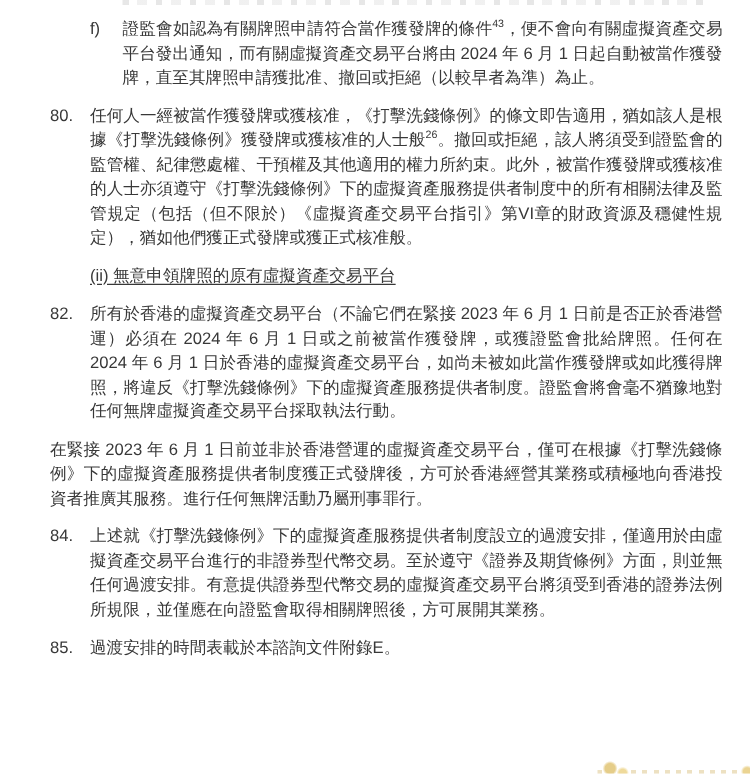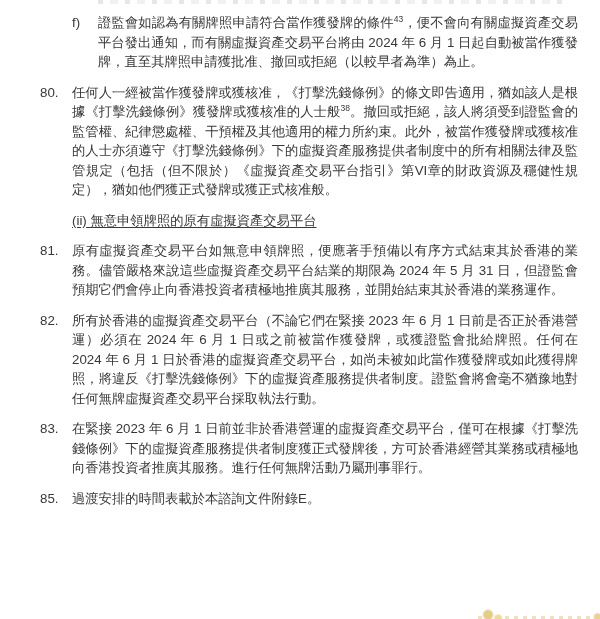--- a/index.html
+++ b/index.html
@@ -64,41 +64,40 @@
 
   <div class="top-remnant"></div>
 
   <div class="block f-block">
     <span class="f-label">f)</span>
     <p><span>證監會如認為有關牌照申請符合當作獲發牌的條件</span><sup>43</sup><span>，便不會向有關虛擬資產交易平台發出通知，而有關虛擬資產交易平台將由 2024 年 6 月 1 日起自動被當作獲發牌，直至其牌照申請獲批准、撤回或拒絕（以較早者為準）為止。</span></p>
   </div>
 
   <div class="block">
     <span class="num">80.</span>
-    <p><span>任何人一經被當作獲發牌或獲核准，《打擊洗錢條例》的條文即告適用，猶如該人是根據《打擊洗錢條例》獲發牌或獲核准的人士般</span><sup>38</sup><span>。撤回或拒絕，該人將須受到證監會的監管權、紀律懲處權、干預權及其他適用的權力所約束。此外，被當作獲發牌或獲核准的人士亦須遵守《打擊洗錢條例》下的虛擬資產服務提供者制度中的所有相關法律及監管規定（包括（但不限於）《虛擬資產交易平台指引》第VI章的財政資源及穩健性規定），猶如他們獲正式發牌或獲正式核准般。</span></p>
+    <p><span>任何人一經被當作獲發牌或獲核准，《打擊洗錢條例》的條文即告適用，猶如該人是根據《打擊洗錢條例》獲發牌或獲核准的人士般</span><sup>26</sup><span>。撤回或拒絕，該人將須受到證監會的監管權、紀律懲處權、干預權及其他適用的權力所約束。此外，被當作獲發牌或獲核准的人士亦須遵守《打擊洗錢條例》下的虛擬資產服務提供者制度中的所有相關法律及監管規定（包括（但不限於）《虛擬資產交易平台指引》第VI章的財政資源及穩健性規定），猶如他們獲正式發牌或獲正式核准般。</span></p>
   </div>
 
   <div class="heading">(ii) 無意申領牌照的原有虛擬資產交易平台</div>
 
-  <div class="block">
-    <span class="num">81.</span>
-    <p>原有虛擬資產交易平台如無意申領牌照，便應著手預備以有序方式結束其於香港的業務。儘管嚴格來說這些虛擬資產交易平台結業的期限為 2024 年 5 月 31 日，但證監會預期它們會停止向香港投資者積極地推廣其服務，並開始結束其於香港的業務運作。</p>
-  </div>
 
   <div class="block">
     <span class="num">82.</span>
     <p>所有於香港的虛擬資產交易平台（不論它們在緊接 2023 年 6 月 1 日前是否正於香港營運）必須在 2024 年 6 月 1 日或之前被當作獲發牌，或獲證監會批給牌照。任何在 2024 年 6 月 1 日於香港的虛擬資產交易平台，如尚未被如此當作獲發牌或如此獲得牌照，將違反《打擊洗錢條例》下的虛擬資產服務提供者制度。證監會將會毫不猶豫地對任何無牌虛擬資產交易平台採取執法行動。</p>
   </div>
 
 
   <div class="block">
-    <span class="num">83.</span>
     <p>在緊接 2023 年 6 月 1 日前並非於香港營運的虛擬資產交易平台，僅可在根據《打擊洗錢條例》下的虛擬資產服務提供者制度獲正式發牌後，方可於香港經營其業務或積極地向香港投資者推廣其服務。進行任何無牌活動乃屬刑事罪行。</p>
   </div>
 
+  <div class="block">
+    <span class="num">84.</span>
+    <p>上述就《打擊洗錢條例》下的虛擬資產服務提供者制度設立的過渡安排，僅適用於由虛擬資產交易平台進行的非證券型代幣交易。至於遵守《證券及期貨條例》方面，則並無任何過渡安排。有意提供證券型代幣交易的虛擬資產交易平台將須受到香港的證券法例所規限，並僅應在向證監會取得相關牌照後，方可展開其業務。</p>
+  </div>
 
   <div class="block">
     <span class="num">85.</span>
     <p>過渡安排的時間表載於本諮詢文件附錄E。</p>
   </div>
 
   <div class="watermark"></div>
 
 </div>
 

